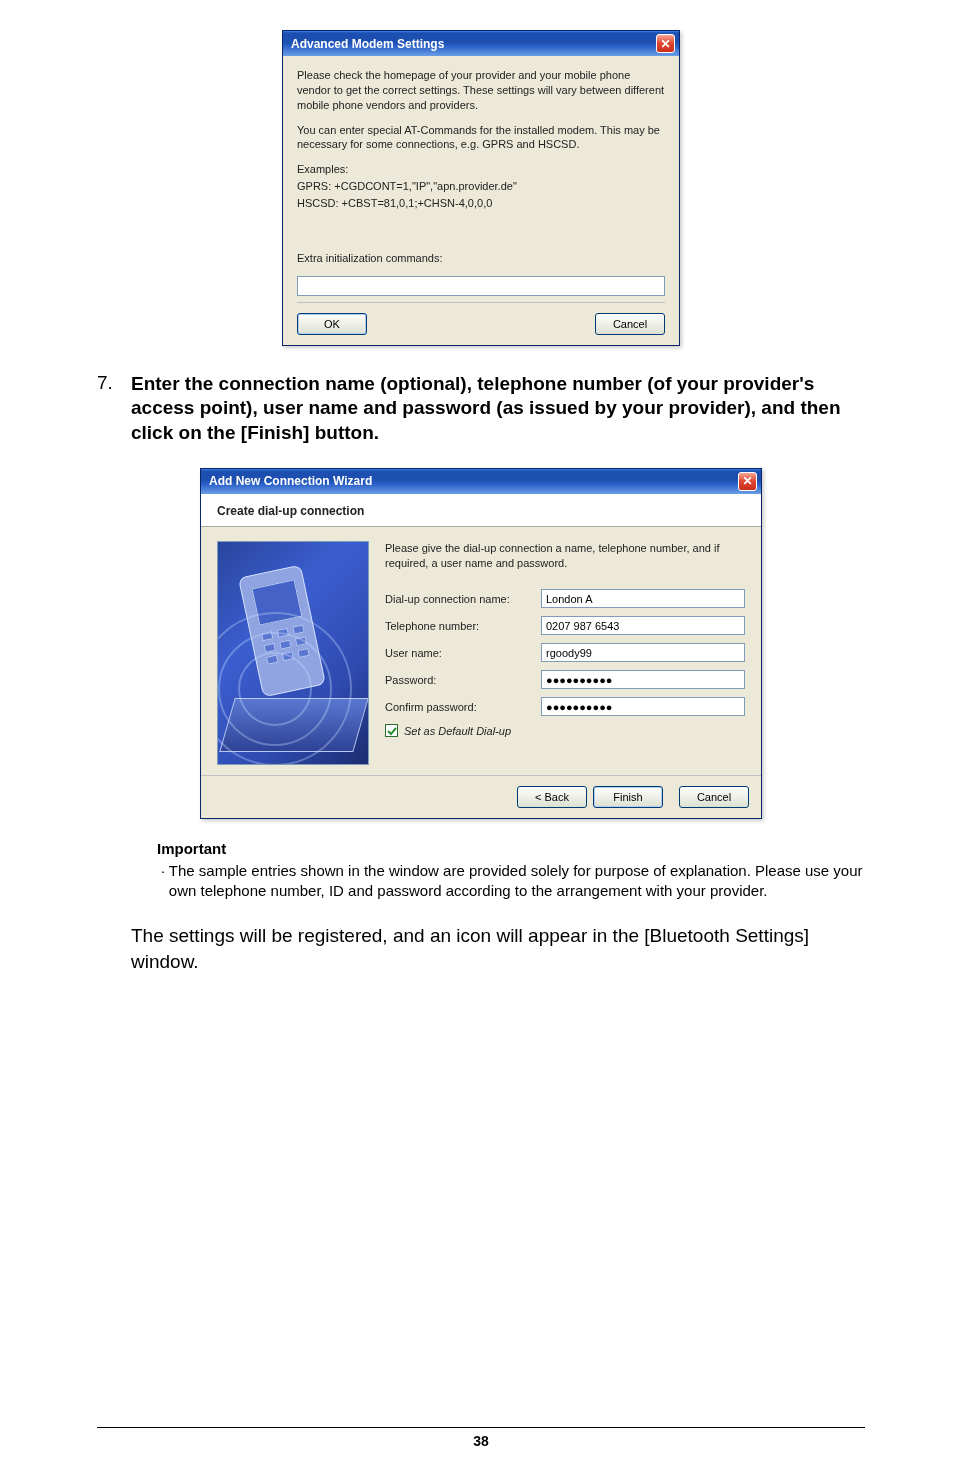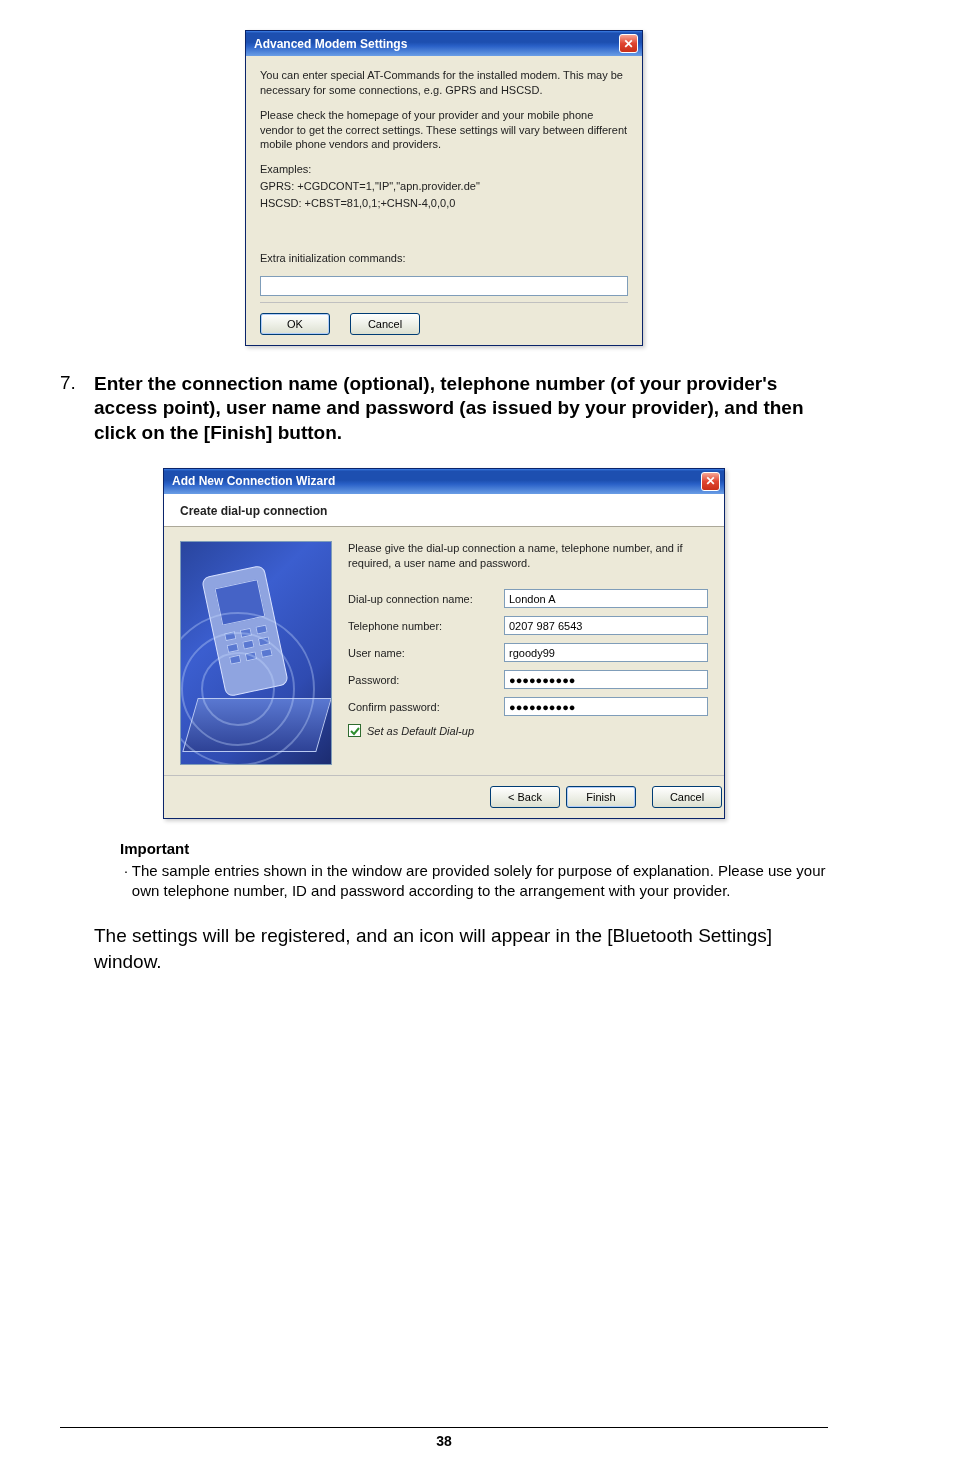--- a/index.html
+++ b/index.html
@@ -8,20 +8,21 @@
     font-family: Arial, Helvetica, sans-serif;
     background: #fff;
     width: 976px;
   }
   .page {
     width: 888px;
     padding: 30px 60px 0 60px;
     box-sizing: border-box;
     position: relative;
     min-height: 1462px;
+    margin-left: 37px;
   }
 
   
   .dlg {
     border: 1px solid #0a246a;
     background: #ece9d8;
     font-family: Tahoma, Arial, sans-serif;
     font-size: 11px;
     color: #222;
     box-shadow: 2px 2px 4px rgba(0,0,0,0.2);
@@ -60,21 +61,21 @@
     width: 100%;
     height: 20px;
     border: 1px solid #7f9db9;
     background: #fff;
     box-sizing: border-box;
     padding: 2px 4px;
     font-family: Tahoma, Arial, sans-serif;
     font-size: 11px;
   }
   .btnrow {
-    display:flex; justify-content:flex-start; gap:20px;
+    display:flex; justify-content:space-between; gap:20px;
     margin-top:10px;
     padding-top:4px;
   }
   .separator-top {
     border-top: 1px solid #c0c0c0;
     padding-top:10px;
     margin-top: 6px;
   }
   .xpbtn {
     min-width: 70px;
@@ -164,21 +165,21 @@
   }
   .checkbox-row { display:flex; align-items:center; margin-top:6px; gap:6px;font-style:italic; }
   .chk {
     width:13px; height:13px; border:1px solid #2f6b2f; background:#fff;
     display:flex; align-items:center; justify-content:center;
     box-sizing:border-box;
   }
   .chk svg { width:10px; height:10px; }
   .wizard-buttons {
     border-top:1px solid #c0c0c0;
-    padding:10px 2px;
+    padding:10px 12px;
     display:flex; justify-content:flex-end; gap:6px;
   }
 
   
   .important-block { margin-left:60px; font-size:15px; line-height:1.35; margin-top:4px; }
   .important-head { font-weight:bold; margin-bottom:2px; }
   .bullet-line { display:flex; }
   .bullet-dot { width:22px; text-align:center; }
   .plain-para { margin-left:34px; font-size:19px; line-height:1.35; margin-top:22px; }
 
@@ -201,22 +202,22 @@
 
   <div class="dlg1-wrap">
     <div class="dlg">
       <div class="titlebar">
         <span>Advanced Modem Settings</span>
         <div class="close-btn">
           <span>✕</span>
         </div>
       </div>
       <div class="dlg1-body">
+        <p>Please check the homepage of your provider and your mobile phone vendor to get the correct settings. These settings will vary between different mobile phone vendors and providers.</p>
         <p>You can enter special AT-Commands for the installed modem. This may be necessary for some connections, e.g. GPRS and HSCSD.</p>
-        <p>Please check the homepage of your provider and your mobile phone vendor to get the correct settings. These settings will vary between different mobile phone vendors and providers.</p>
         <p class="ex">Examples:</p>
         <p class="ex">GPRS: +CGDCONT=1,"IP","apn.provider.de"</p>
         <p class="ex" style="margin-bottom:40px">HSCSD: +CBST=81,0,1;+CHSN-4,0,0,0</p>
         <p>Extra initialization commands:</p>
         <input class="textinput" type="text" value="" style="">
         <div class="btnrow separator-top">
           <button class="xpbtn default">OK</button>
           <button class="xpbtn">Cancel</button>
         </div>
       </div>

